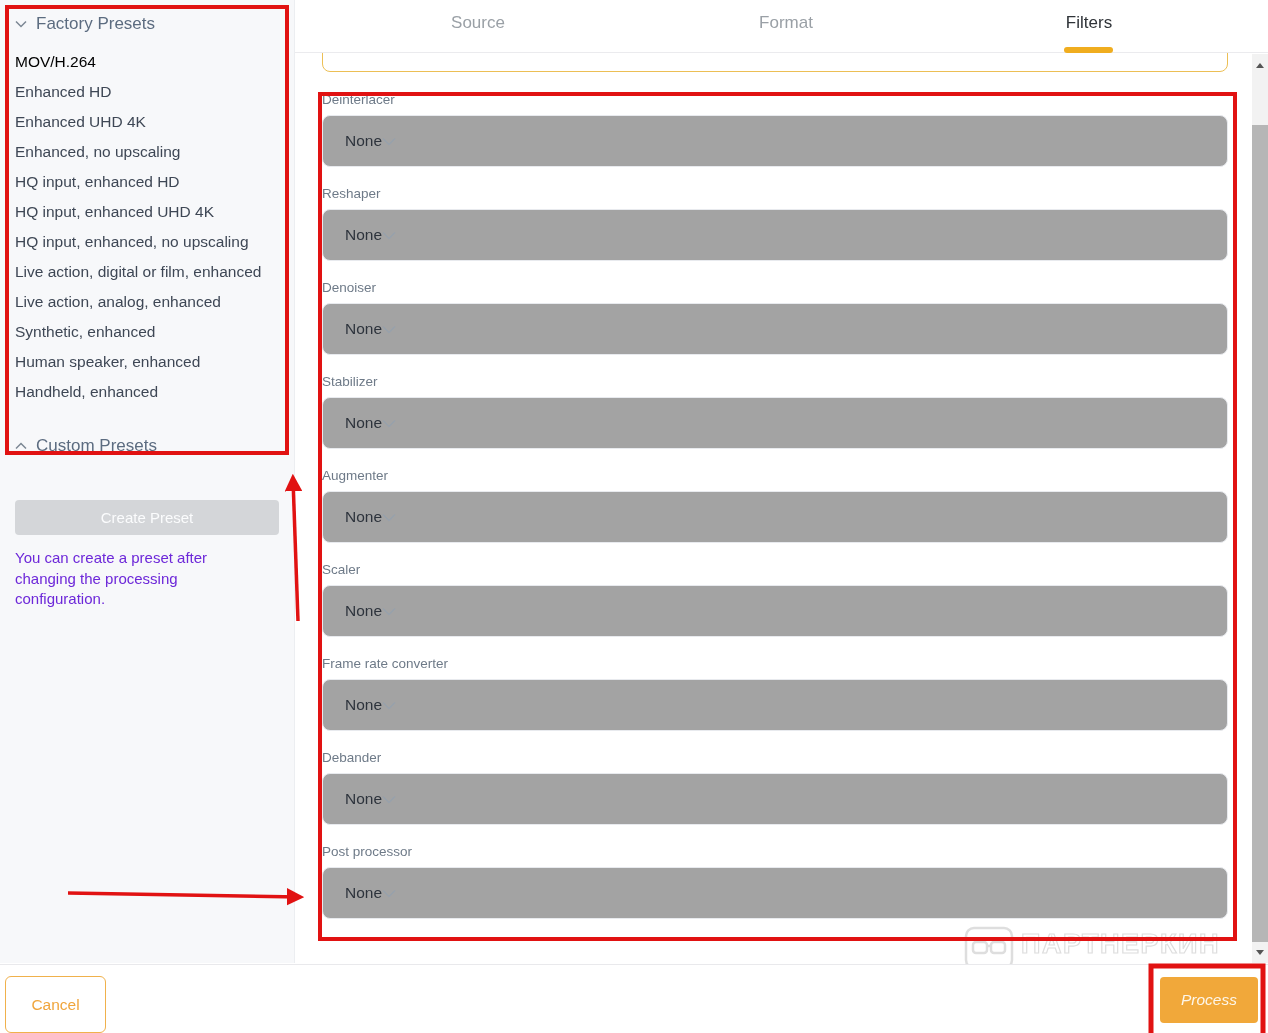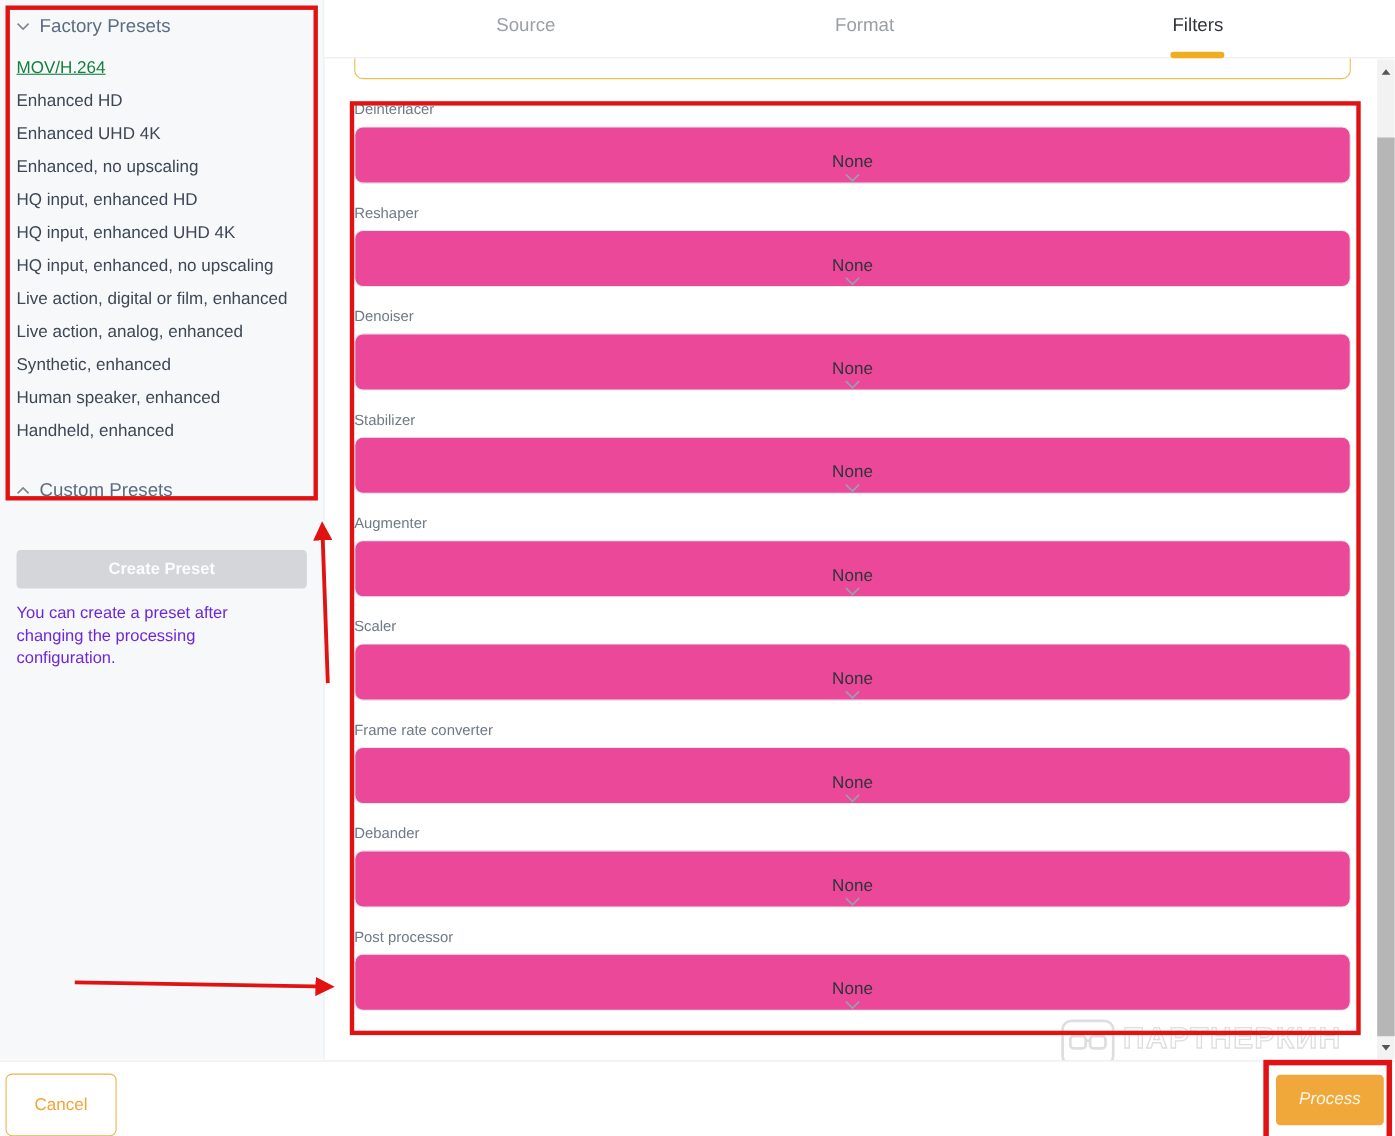--- a/index.html
+++ b/index.html
@@ -18,26 +18,26 @@
     padding:14px 15px 12px 15px; z-index:1;
   }
   .section-header {
     display:flex; align-items:center; gap:9px;
     color:#5c6c80; font-size:17px; margin-bottom:18px; cursor:pointer;
   }
   .preset-item {
     font-size:15.5px; color:#3e4755; line-height:20px; margin-bottom:10px;
     cursor:pointer;
   }
-  .preset-item.selected { color:#15803d;text-decoration:underline; }
+  .preset-item.selected { color:#000000; }
   .custom-header { margin-top:34px; }
   .create-preset-btn {
     display:block; width:100%; height:35px; margin-top:44px;
     background:#d4d6d9; border:none; border-radius:4px;
-    color:#fbfcfd; font-size:15px; font-family:inherit; cursor:default;font-weight:bold;
+    color:#fbfcfd; font-size:15px; font-family:inherit; cursor:default;
   }
   .sidebar-hint {
     margin-top:13px; width:252px;
     color:#6d28d9; font-size:15px; line-height:20.5px;
   }
 
   
   .tabbar {
     position:absolute; left:295px; top:0; width:973px; height:53px;
     background:#fff; border-bottom:1px solid #ebebee; z-index:3;
@@ -62,23 +62,23 @@
   }
   .filters-area {
     position:absolute; left:322px; top:92px; width:906px; z-index:2;
   }
   .fgroup { margin-bottom:19px; }
   .fgroup-label {
     display:block; font-size:13.5px; color:#6e7a88; line-height:16px;
     margin-bottom:7px;
   }
   .dropdown {
-    height:52px; background:#ec4899; border:1px solid #e8eaee; border-radius:8px;
-    display:flex; align-items:center; justify-content:flex-end;
-    padding:0 22px; cursor:pointer;flex-direction:column;
+    height:52px; background:#a3a3a3; border:1px solid #e8eaee; border-radius:8px;
+    display:flex; align-items:center; justify-content:flex-start;
+    padding:0 22px; cursor:pointer;
   }
   .dropdown-value { font-size:15.5px; color:#2d333c; }
 
   
   .scrollbar {
     position:absolute; right:0; top:54px; width:16px; height:909px;
     background:#f2f2f2; z-index:5;
   }
   .sb-up, .sb-down {
     position:absolute; left:4px; width:0; height:0;

